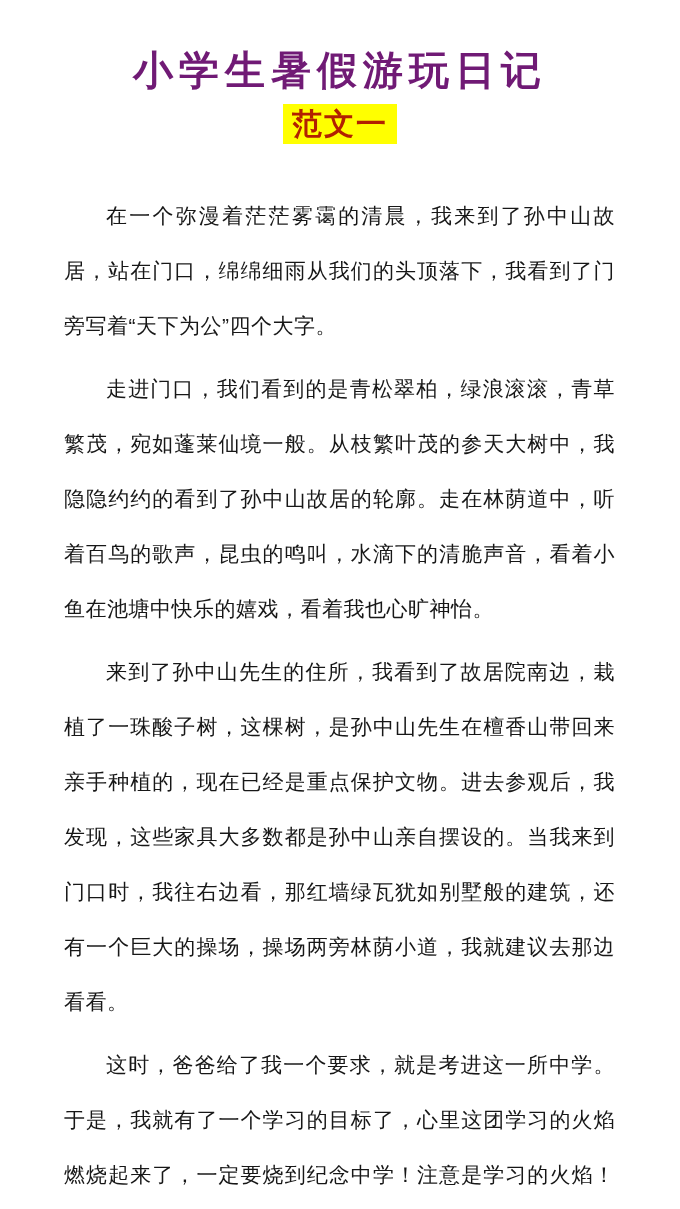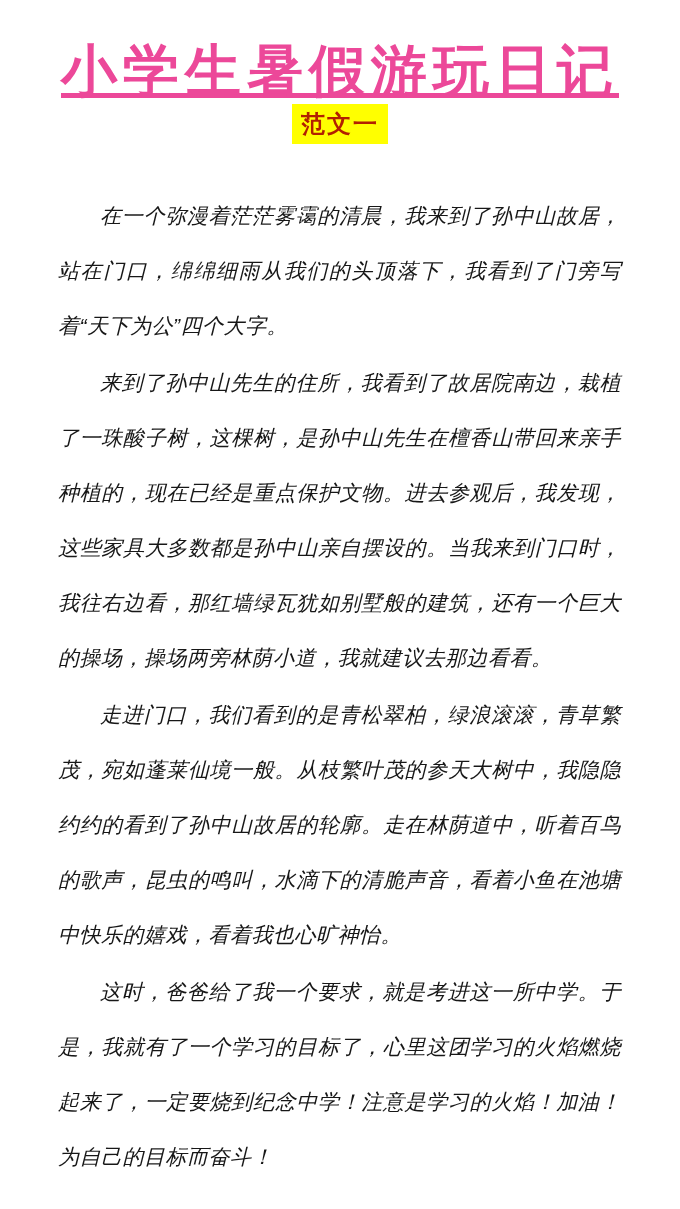--- a/index.html
+++ b/index.html
@@ -18,67 +18,65 @@
     height: 1209px;
     background: #ffffff;
     box-sizing: border-box;
     padding-top: 40px;
   }
   .title {
     margin: 0;
     text-align: center;
     font-family: "DejaVu Serif", serif;
     font-weight: bold;
-    font-size: 56px;
+    font-size: 40px;
     line-height: 60px;
     letter-spacing: 6px;
-    color: #ec4899;
-    text-decoration: underline;
+    color: #701a75;
   }
   .subtitle-row {
     text-align: center;
     margin-top: 4px;
     height: 42px;
   }
   .subtitle {
     display: inline-block;
     background: #FFFF00;
     color: #B22000;
     font-family: "DejaVu Serif", serif;
     font-weight: bold;
-    font-size: 24px;
+    font-size: 30px;
     line-height: 38px;
     padding: 1px 9px;
     letter-spacing: 2px;
   }
   .content {
     margin: 42px 57px 0 56px;
     font-size: 21px;
     line-height: 55px;
     color: #171717;
     text-align: justify;
     text-justify: inter-ideograph;
     letter-spacing: 0.5px;
   }
   .content p {
-    margin: 2px;
+    margin: 8px;
     text-indent: 2em;
     word-break: break-all;
-    font-style: italic;
   }
 </style>
 </head>
 <body>
 
 <div class="page">
   <h1 class="title">小学生暑假游玩日记</h1>
 
   <div class="subtitle-row">
     <span class="subtitle">范文一</span>
   </div>
 
   <div class="content">
     <p>在一个弥漫着茫茫雾霭的清晨，我来到了孙中山故居，站在门口，绵绵细雨从我们的头顶落下，我看到了门旁写着“天下为公”四个大字。</p>
+    <p>走进门口，我们看到的是青松翠柏，绿浪滚滚，青草繁茂，宛如蓬莱仙境一般。从枝繁叶茂的参天大树中，我隐隐约约的看到了孙中山故居的轮廓。走在林荫道中，听着百鸟的歌声，昆虫的鸣叫，水滴下的清脆声音，看着小鱼在池塘中快乐的嬉戏，看着我也心旷神怡。</p>
     <p>来到了孙中山先生的住所，我看到了故居院南边，栽植了一珠酸子树，这棵树，是孙中山先生在檀香山带回来亲手种植的，现在已经是重点保护文物。进去参观后，我发现，这些家具大多数都是孙中山亲自摆设的。当我来到门口时，我往右边看，那红墙绿瓦犹如别墅般的建筑，还有一个巨大的操场，操场两旁林荫小道，我就建议去那边看看。</p>
-    <p>走进门口，我们看到的是青松翠柏，绿浪滚滚，青草繁茂，宛如蓬莱仙境一般。从枝繁叶茂的参天大树中，我隐隐约约的看到了孙中山故居的轮廓。走在林荫道中，听着百鸟的歌声，昆虫的鸣叫，水滴下的清脆声音，看着小鱼在池塘中快乐的嬉戏，看着我也心旷神怡。</p>
     <p>这时，爸爸给了我一个要求，就是考进这一所中学。于是，我就有了一个学习的目标了，心里这团学习的火焰燃烧起来了，一定要烧到纪念中学！注意是学习的火焰！加油！为自己的目标而奋斗！</p>
   </div>
 </div>
 
 </body></html>

